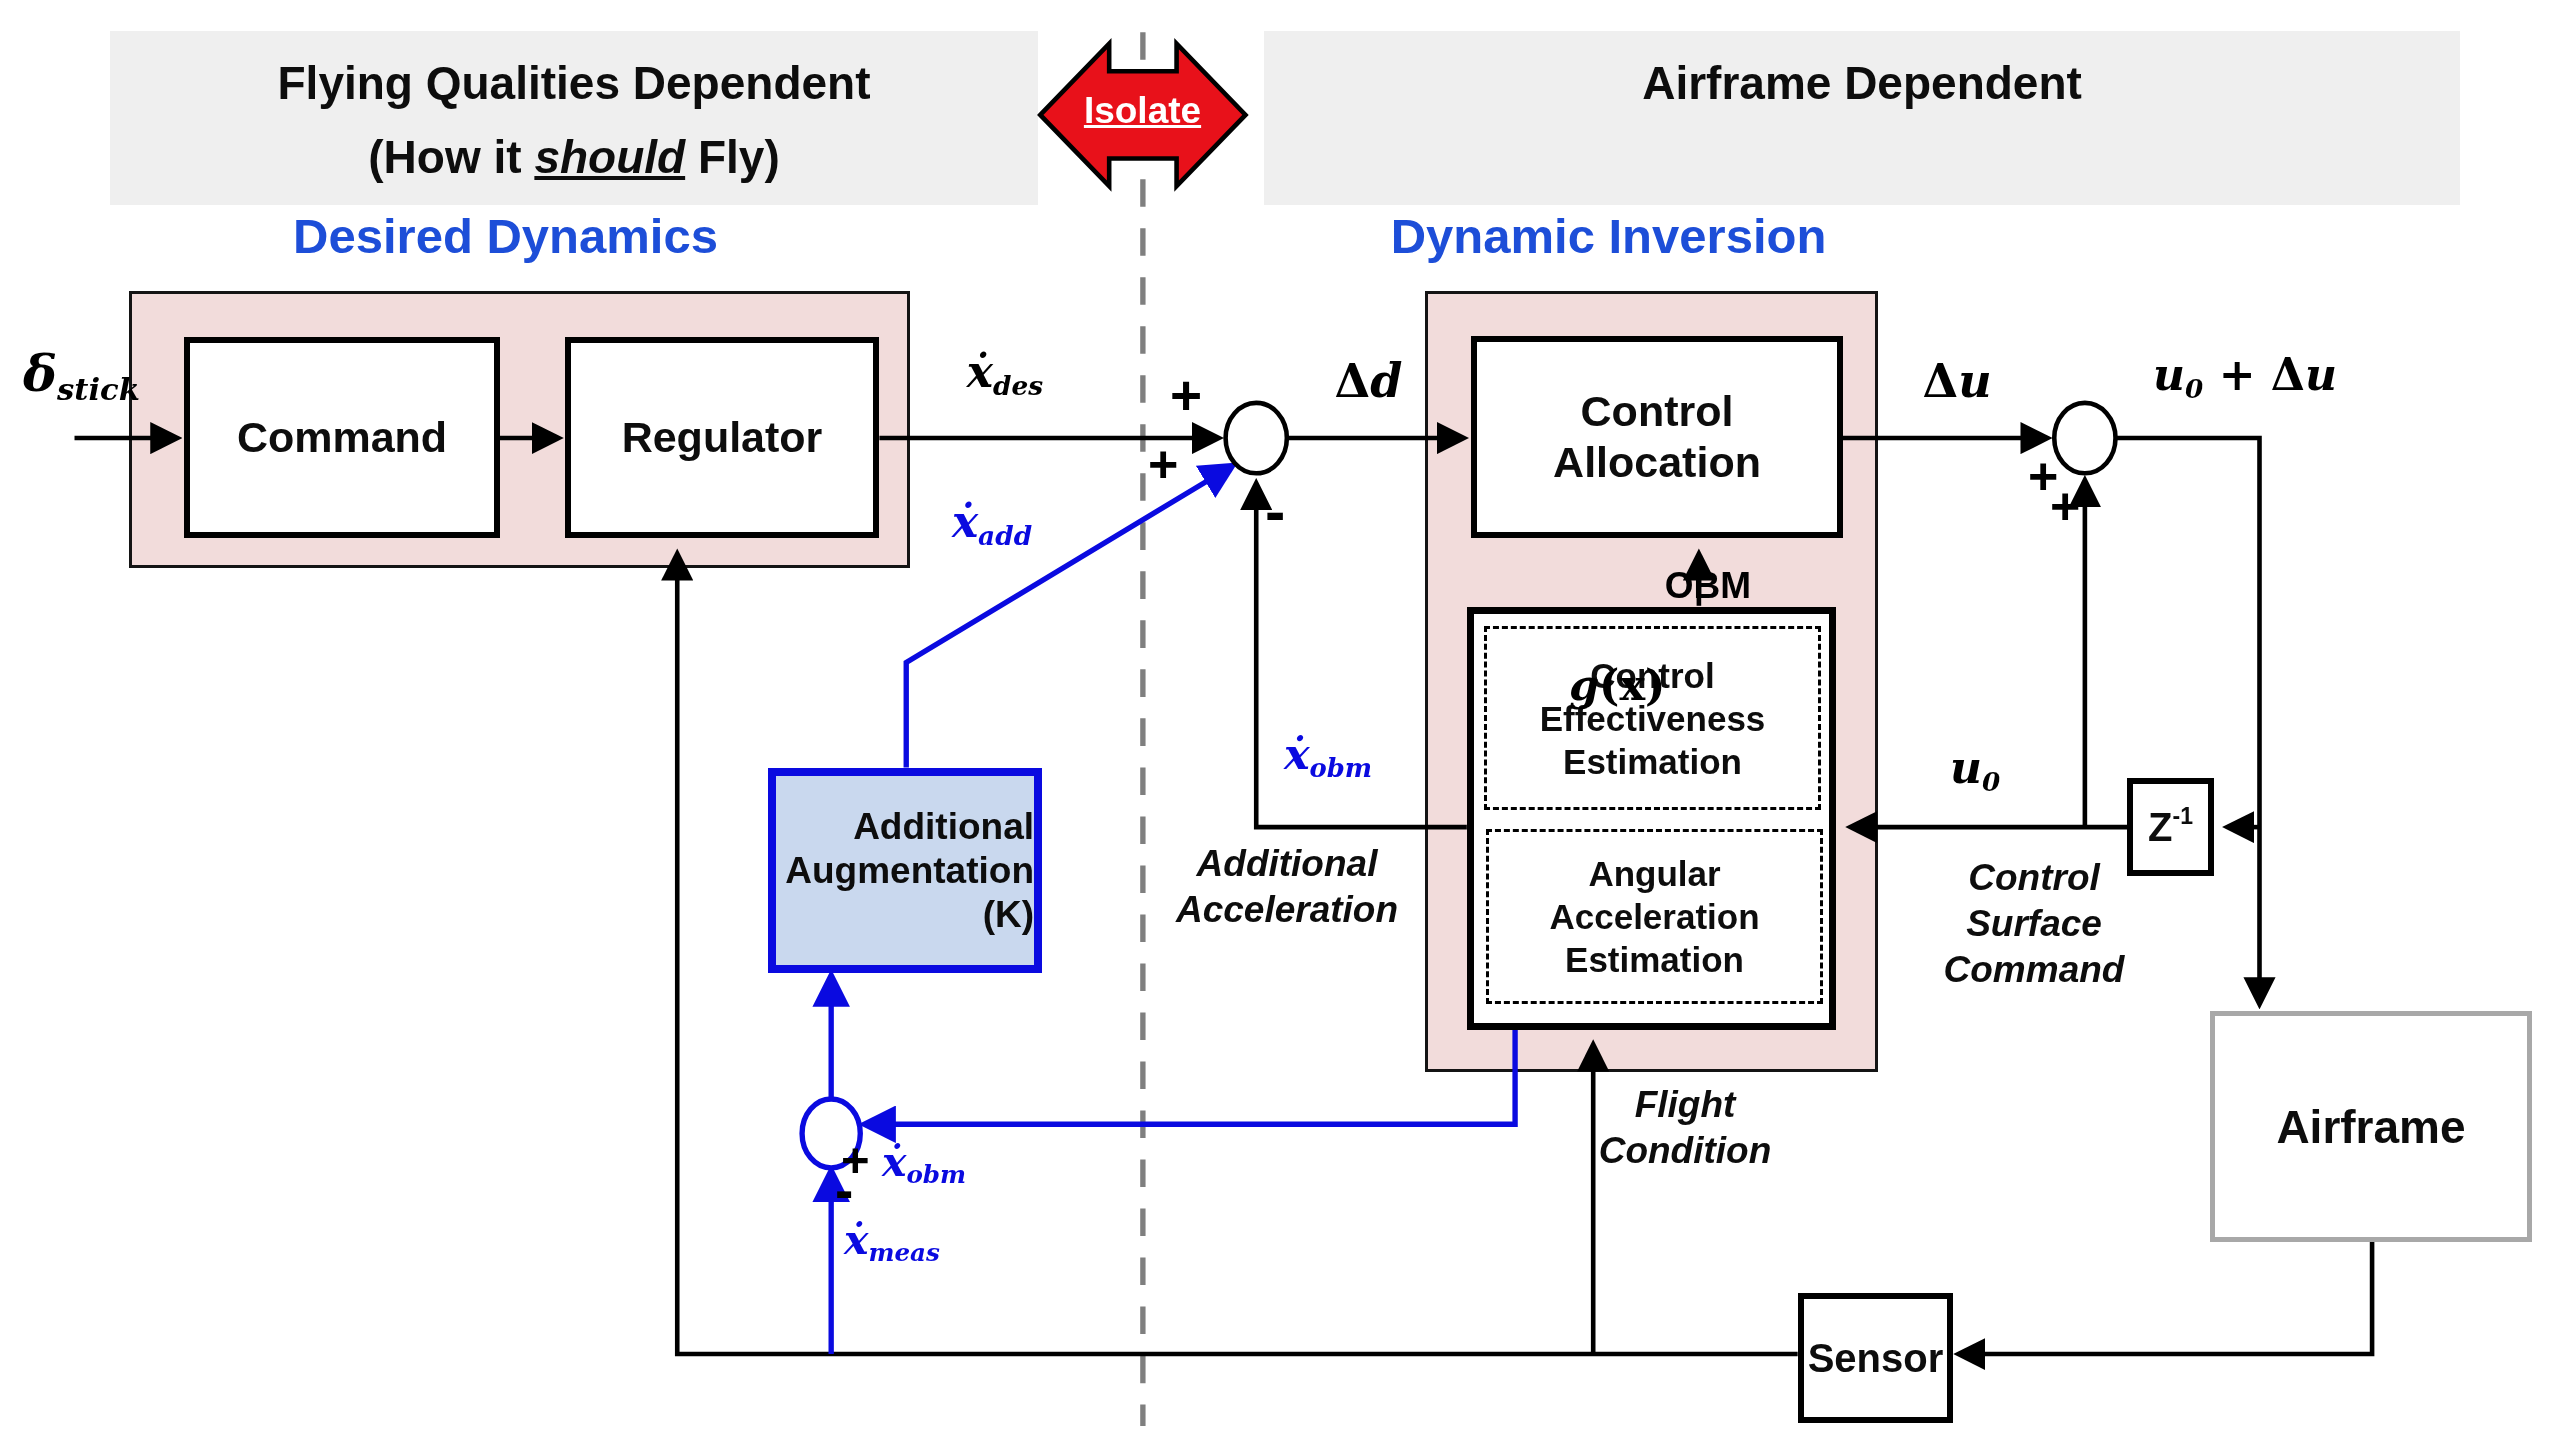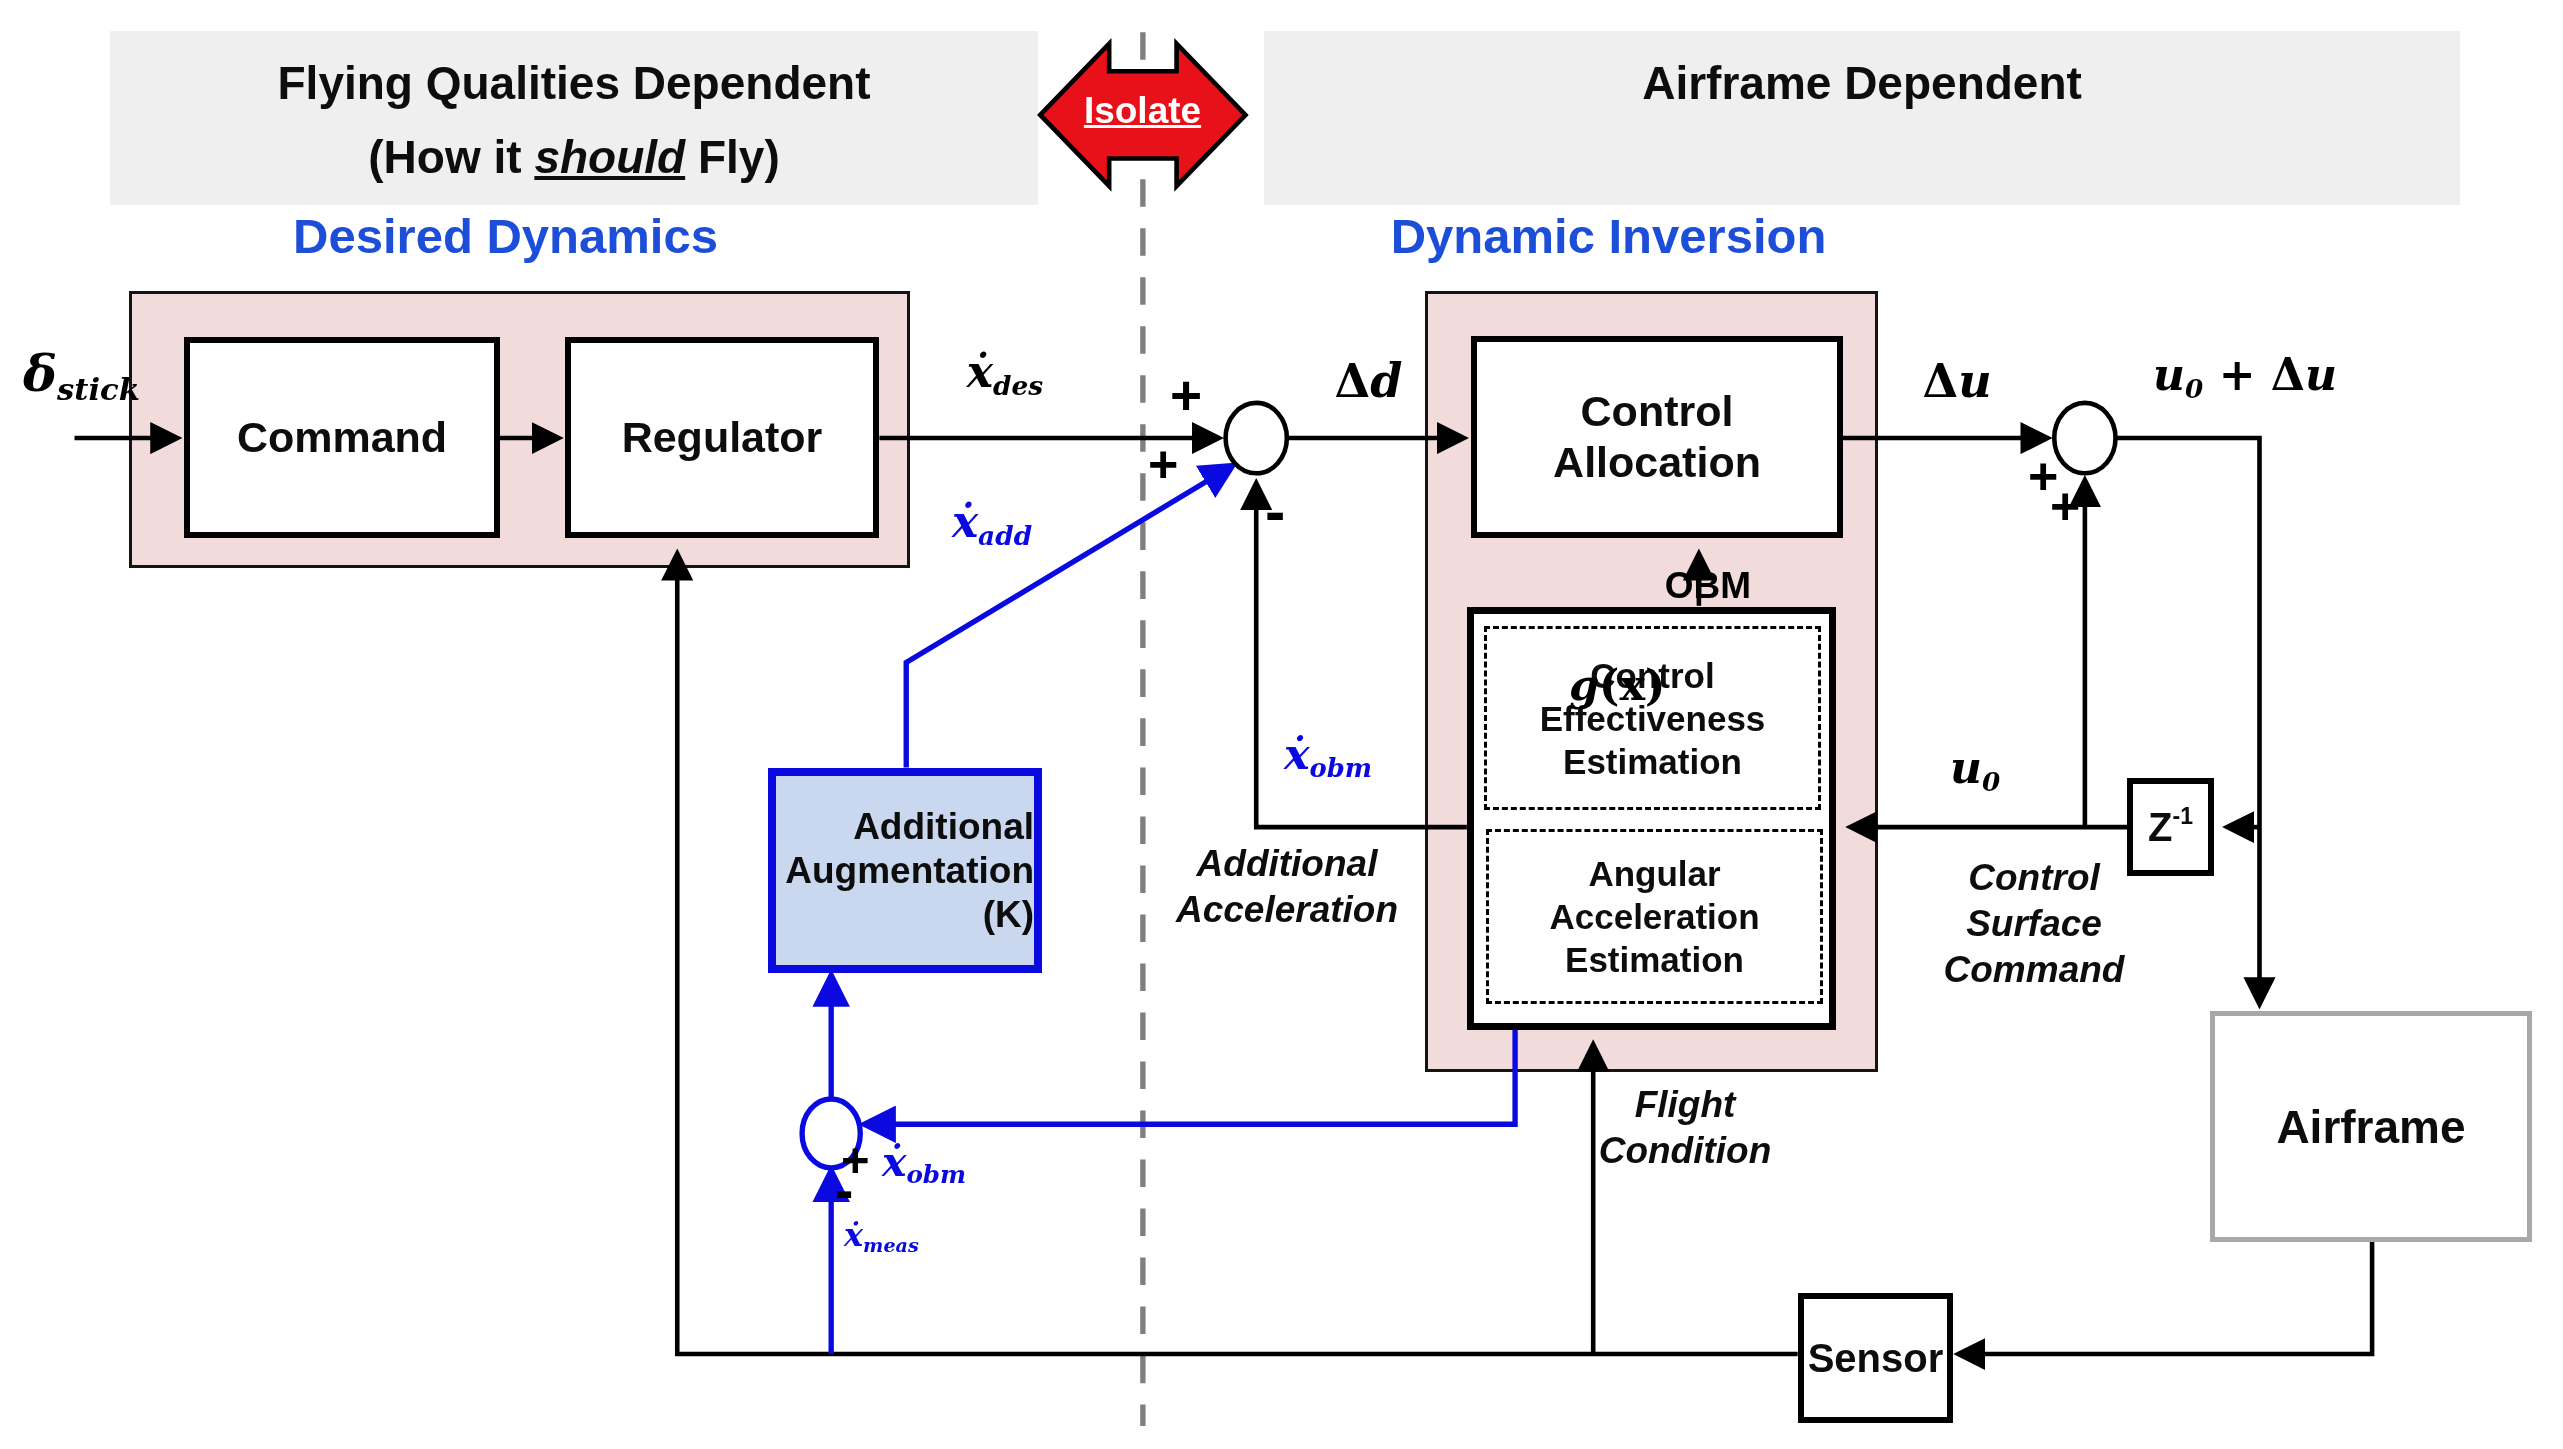--- a/index.html
+++ b/index.html
@@ -154,21 +154,21 @@
   </div>
 
   <div class="abs lbl math blue" style="left:1255px;top:729px;width:146px;font-size:43px;text-align:center;">
     <span>ẋ</span><span class="sub">obm</span>
   </div>
 
   <div class="abs lbl math blue" style="left:882px;top:1138px;font-size:41px;">
     <span>ẋ</span><span class="sub">obm</span>
   </div>
 
-  <div class="abs lbl math blue" style="left:844px;top:1216px;font-size:32px;">
+  <div class="abs lbl math blue" style="left:844px;top:1216px;font-size:41px;">
     <span>ẋ</span><span class="sub">meas</span>
   </div>
 
   <div class="abs lbl sign" style="left:1170px;top:368px;">+</div>
   <div class="abs lbl sign blue" style="left:1148px;top:438px;font-size:52px;">+</div>
   <div class="abs lbl sign" style="left:1265px;top:481px;font-size:61px;">-</div>
   <div class="abs lbl sign" style="left:2028px;top:450px;font-size:52px;">+</div>
   <div class="abs lbl sign" style="left:2050px;top:480px;font-size:52px;">+</div>
   <div class="abs lbl sign blue" style="left:841px;top:1136px;font-size:49px;">+</div>
   <div class="abs lbl sign blue" style="left:835px;top:1163px;font-size:55px;">-</div>

